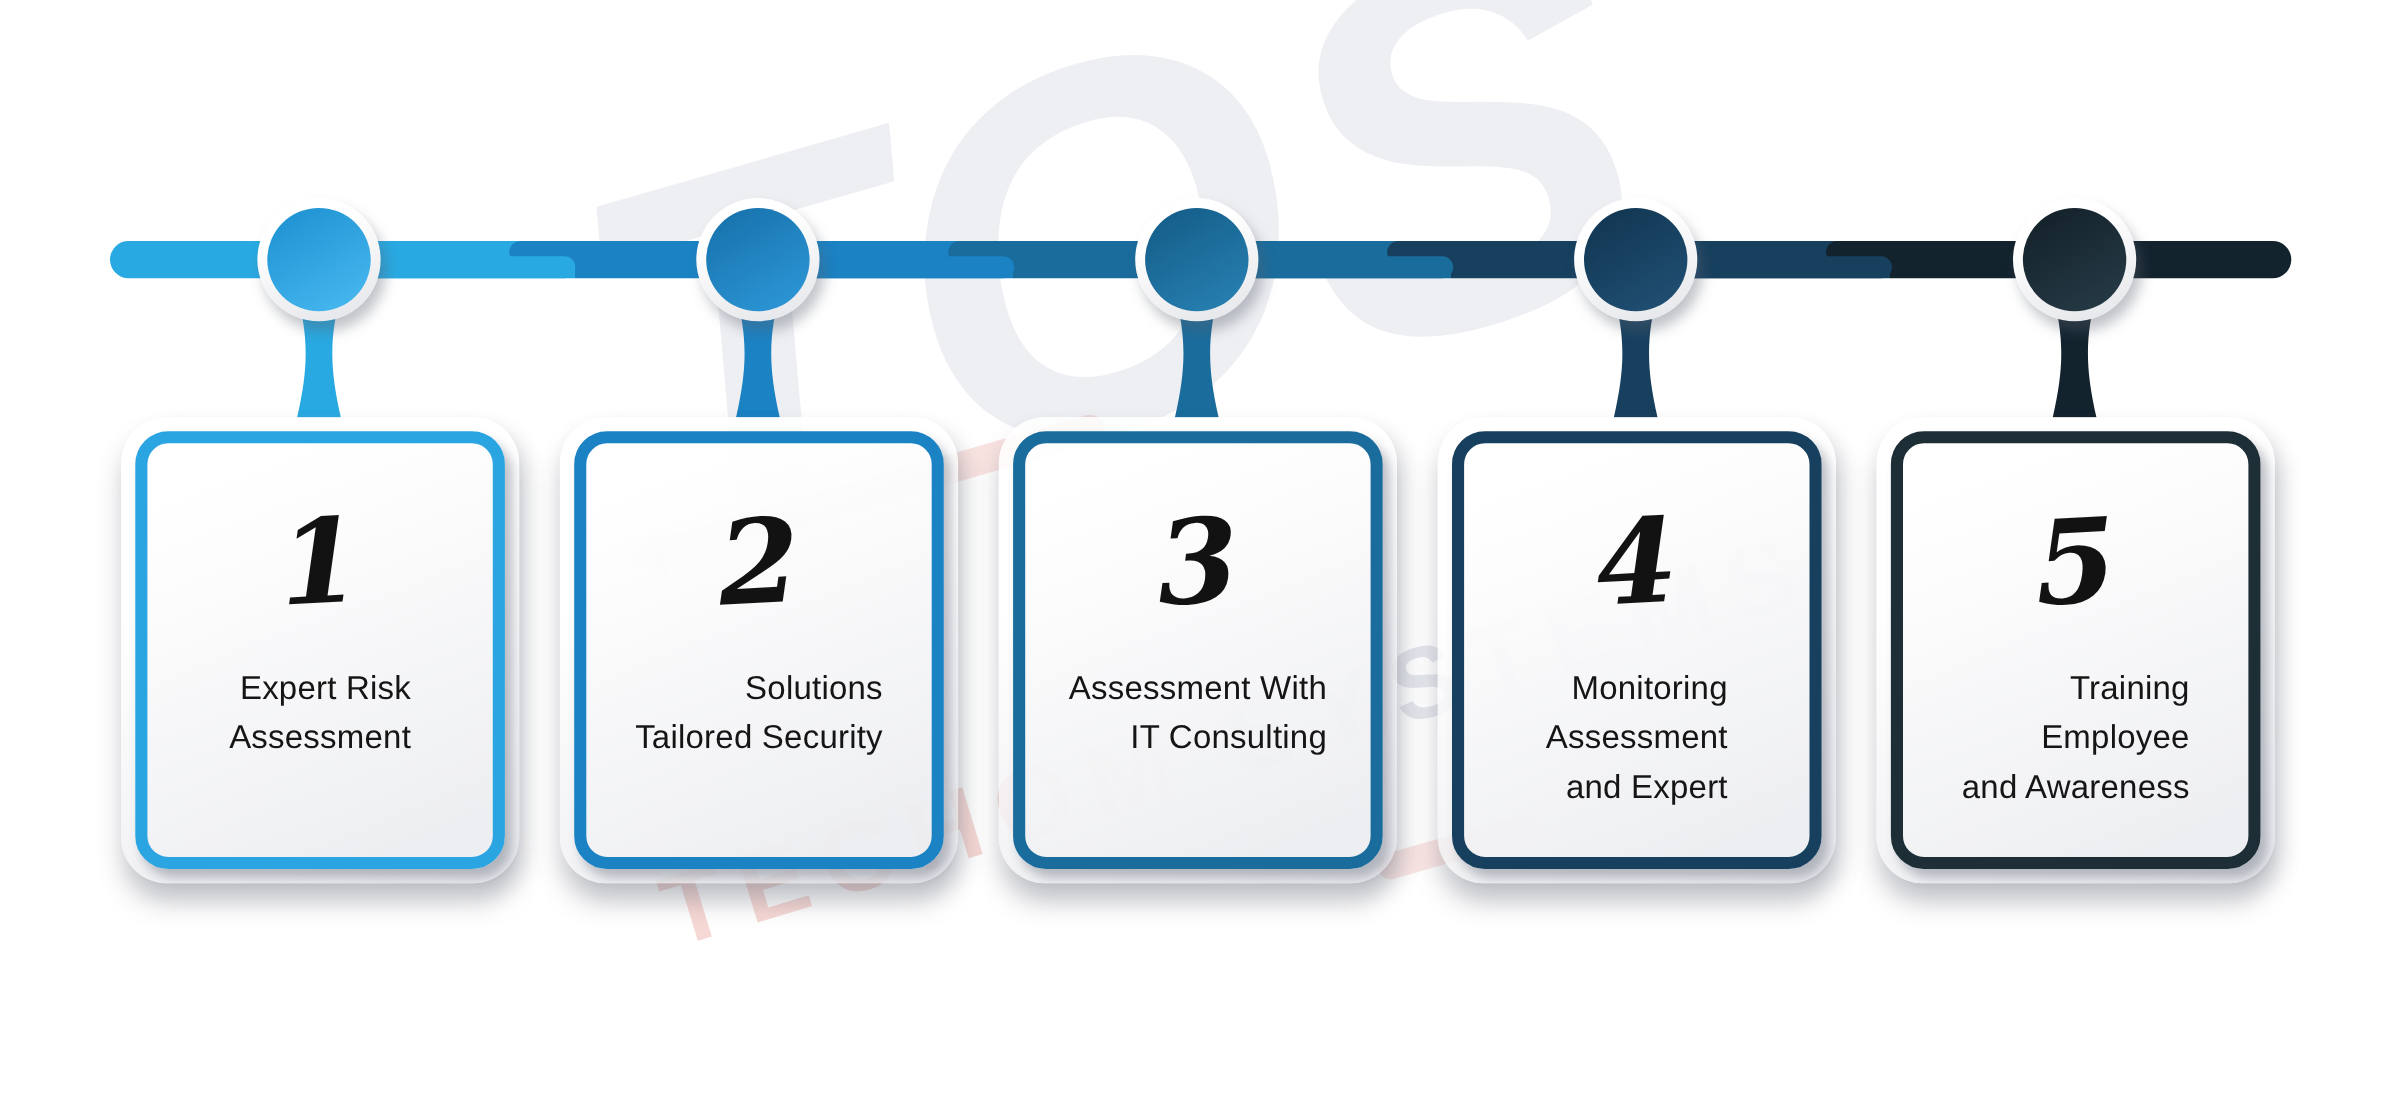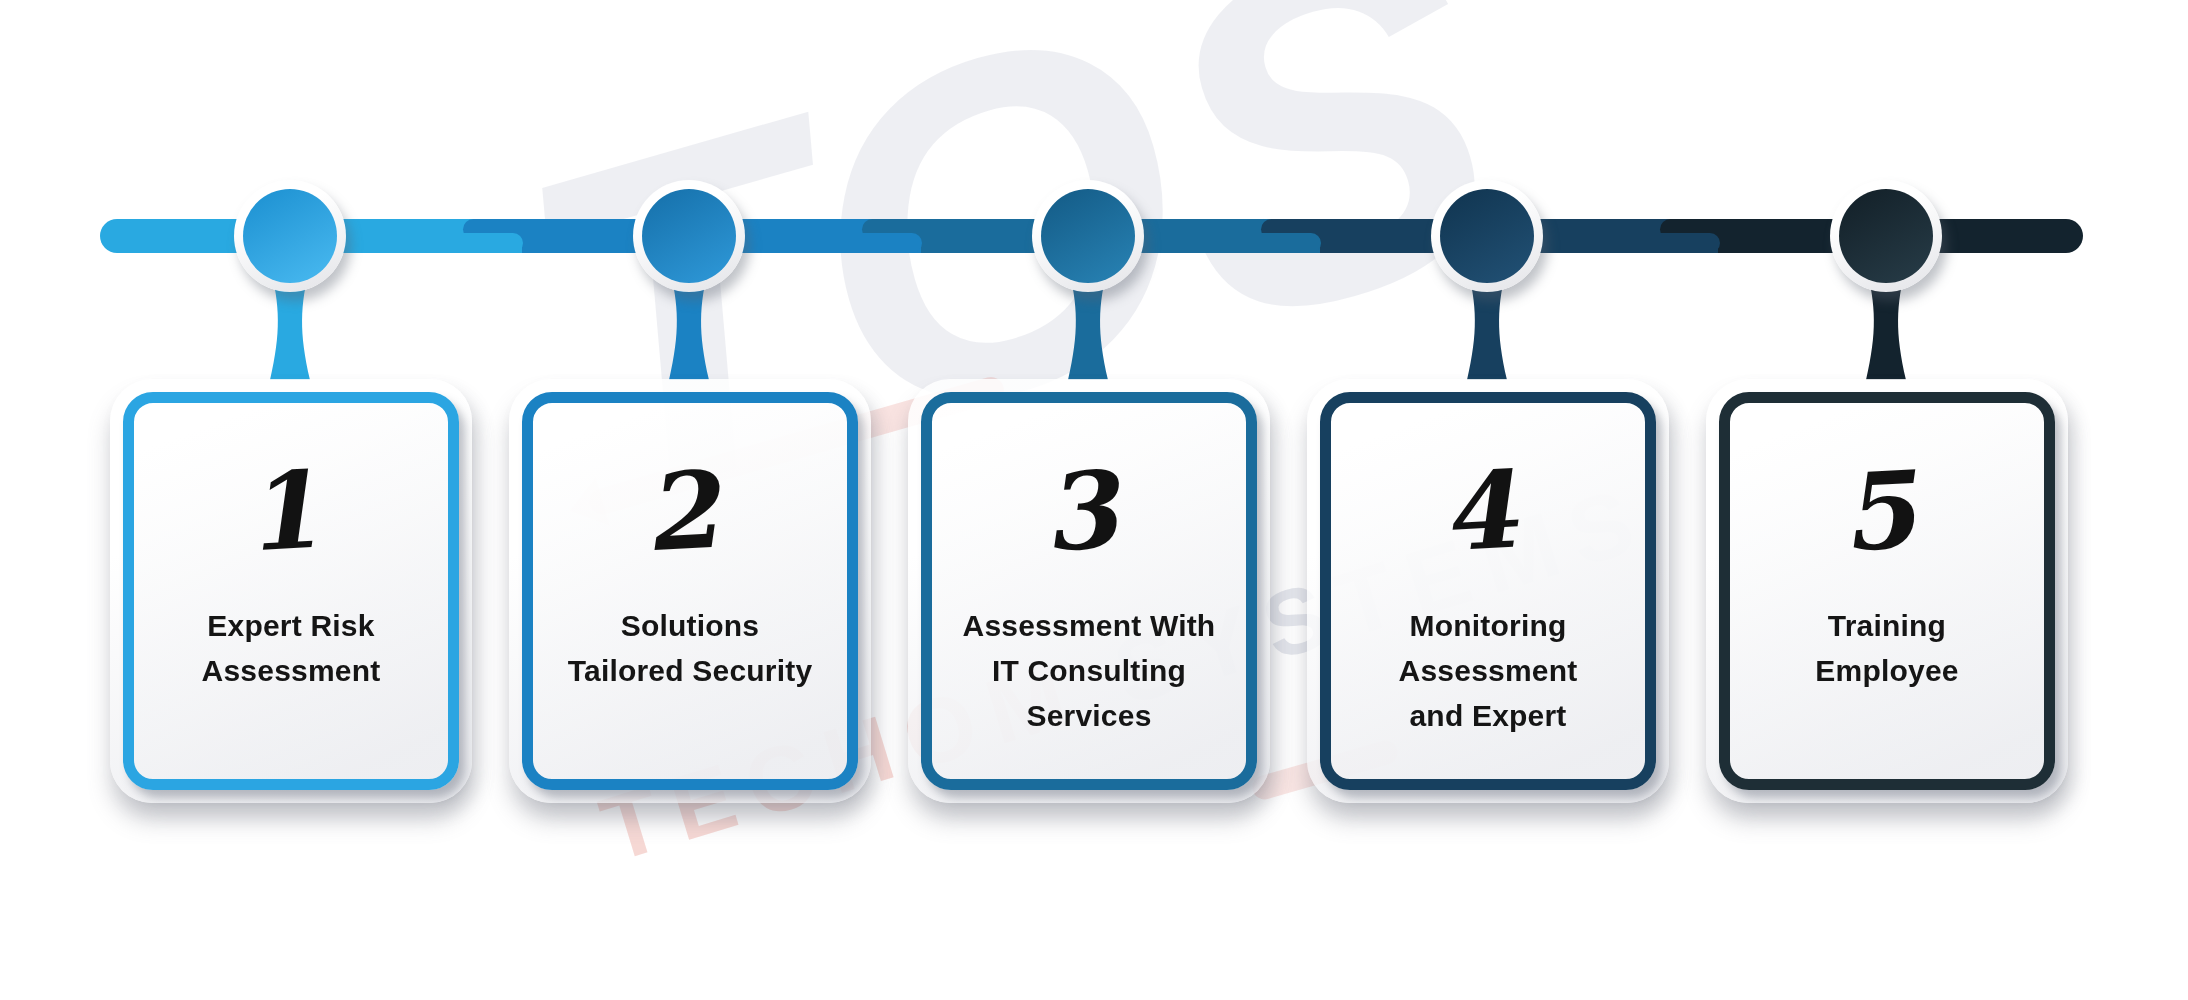--- a/index.html
+++ b/index.html
@@ -96,22 +96,22 @@
     box-shadow:6px 8px 10px rgba(70,78,95,0.35);
     display:flex;flex-direction:column;align-items:center;
     padding-top:38px;
   }
   .step-number{
     font-family:"DejaVu Serif",serif;font-style:italic;font-weight:700;
     font-size:106px;line-height:140px;height:140px;color:#121212;
     transform:rotate(-3deg);
   }
   .step-label{
-    margin-top:22px;text-align:center;
-    font-size:30px;line-height:45px;font-weight:700;color:#151515;
+    margin-top:22px;text-align:right;
+    font-size:30px;line-height:45px;font-weight:400;color:#151515;
     letter-spacing:0.2px;
   }
   .step-label span{display:block;}
 </style>
 </head>
 <body>
 
 <div class="stage">
 
   <div class="watermark">
@@ -204,21 +204,20 @@
     </div>
   </div>
 
   <div class="card" style="left: 908px; --accent: #1a6c9c; --dot-dark: #135a85; --dot-light: #257dae;">
     <div class="card-frame">
       <div class="card-border">
         <div class="step-number">3</div>
         <div class="step-label">
           <span>Assessment With</span>
           <span>IT Consulting</span>
-          <span>Services</span>
         </div>
       </div>
     </div>
   </div>
 
   <div class="card" style="left: 1307px; --accent: #17405f; --dot-dark: #10344f; --dot-light: #1f4d70;">
     <div class="card-frame">
       <div class="card-border">
         <div class="step-number">4</div>
         <div class="step-label">
@@ -230,18 +229,19 @@
     </div>
   </div>
 
   <div class="card" style="left: 1706px; --accent: #1e2e36; --dot-dark: #121f27; --dot-light: #243843;">
     <div class="card-frame">
       <div class="card-border">
         <div class="step-number">5</div>
         <div class="step-label">
           <span>Training</span>
           <span>Employee</span>
+          <span>and Awareness</span>
         </div>
       </div>
     </div>
   </div>
 
 </div>
 
 </body></html>

